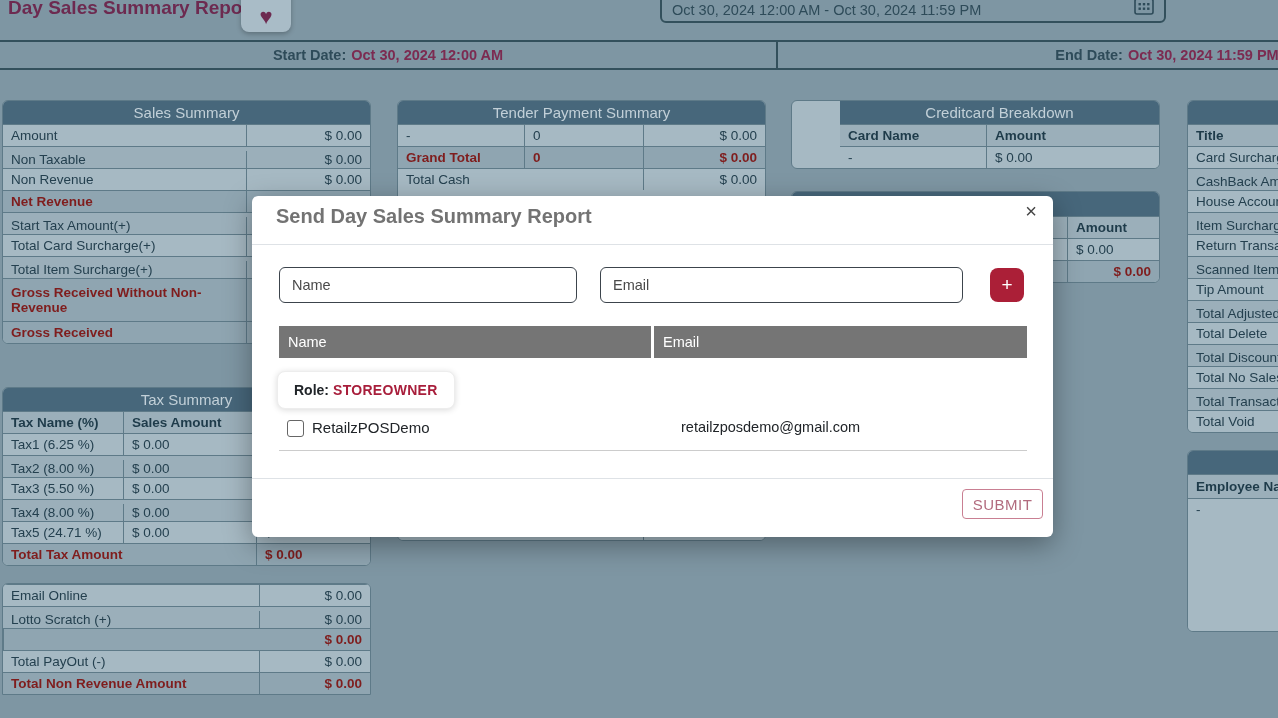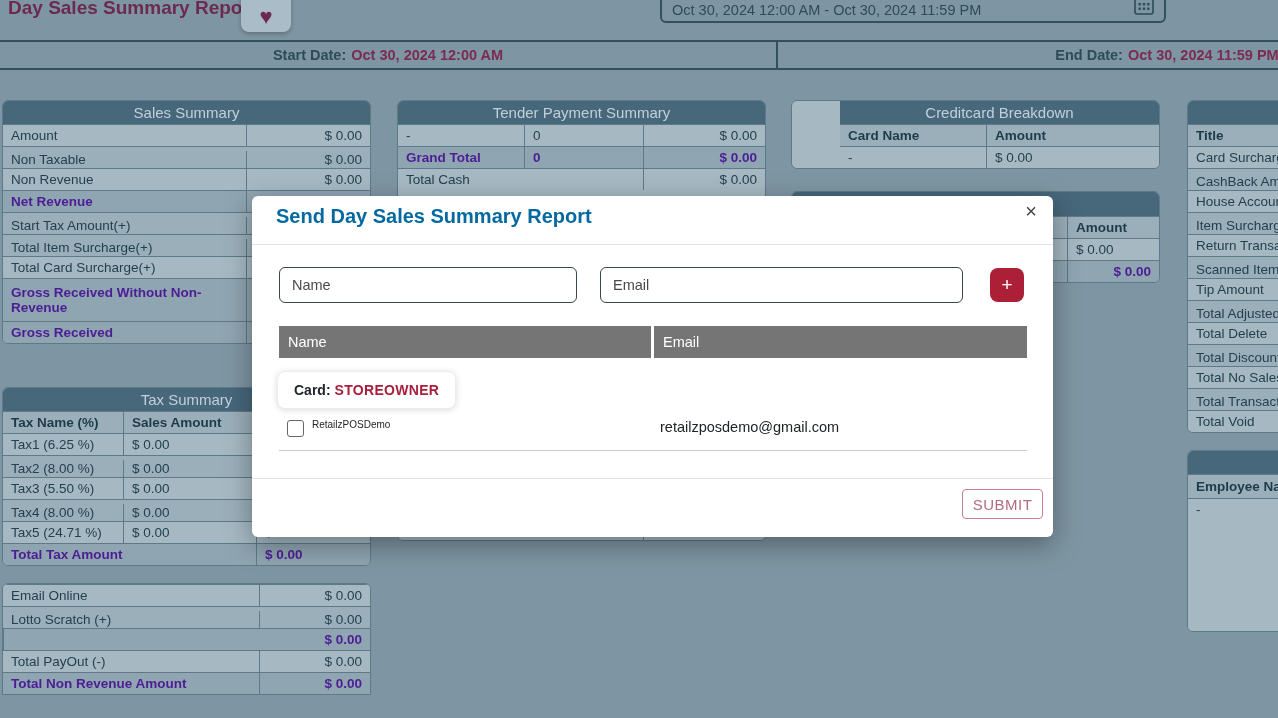--- a/index.html
+++ b/index.html
@@ -27,51 +27,51 @@
   .date-bar .val { color:#7c2b51; margin-left:5px; }
 
   
   .panel { position:absolute; border:1px solid #5e7a88; border-radius:6px; overflow:hidden;
            background:#a6b9c3; display:flex; flex-direction:column; }
   .panel-h { height:23px; flex:0 0 23px; background:#47677b; color:#c2d0d8; text-align:center; font-size:15px;
              line-height:23px; white-space:nowrap; }
   .trow { display:flex; border-top:1px solid #5e7a88; background:#a6b9c3; min-height:22px; flex:0 0 auto;
           align-items:stretch; font-size:13.5px; color:#24404f; }
   .trow.alt { background:#9bafba;align-items:flex-end; }
-  .trow.total { background:#8fa5b1; color:#4c1d95; font-weight:bold; }
+  .trow.total { background:#8fa5b1; color:#7f1d1d; font-weight:bold; }
   .trow.colh { font-weight:bold; color:#1e3b4a; background:#9bafba; }
   .c { display:flex; align-items:center; padding:1px 8px; }
   .c.bl { border-left:1px solid #5e7a88; }
   .c.num { justify-content:flex-end; }
   .filler { flex:1 1 auto; background:#a6b9c3; }
 
   
   .modal { position:absolute; left:252px; top:196px; width:801px; height:341px; background:#fff;
            border-radius:6px; box-shadow:0 8px 28px rgba(0,0,0,.35); z-index:10; }
-  .modal-title { position:absolute; left:24px; top:9px; font-size:20px; font-weight:bold; color:#0369a1; }
+  .modal-title { position:absolute; left:24px; top:9px; font-size:20px; font-weight:bold; color:#737373; }
   .modal-close { position:absolute; right:16px; top:4px; font-size:20px; color:#444; cursor:pointer; }
   .modal-hr { position:absolute; left:0; top:48px; width:100%; border-top:1px solid #dee2e6; }
   .m-input { position:absolute; height:36px; border:1.5px solid #3c444c; border-radius:6px; padding:0 12px;
              font-size:14.5px; color:#212529; background:#fff; font-family:"Liberation Sans",sans-serif; }
   .m-input::placeholder { color:#4a4a4a; opacity:1; }
   .add-btn { position:absolute; left:738px; top:72px; width:34px; height:34px; background:#ab1f37; color:#fff;
              border:none; border-radius:8px; font-size:19px; line-height:32px; text-align:center; cursor:pointer; }
   .ghead { position:absolute; top:130px; left:27px; display:flex; }
   .ghead .gcell { background:#757575; color:#fff; font-size:14.5px; height:32px; display:flex;
                   align-items:center; padding:0 9px; }
   .ghead .g1 { width:372px; margin-right:3px; }
   .ghead .g2 { width:373px; }
   .role-chip { position:absolute; left:25px; top:175px; background:#fff; border:1px solid #ededed;
                border-radius:8px; padding:10px 16px; box-shadow:0 1px 6px rgba(0,0,0,.15); font-size:14px;
                font-weight:bold; color:#212529; }
   .role-chip .role-val { color:#a81e3b; margin-left:4px; letter-spacing:.3px; }
   .chk { position:absolute; left:35px; top:224px; width:17px; height:17px; border:1.5px solid #666;
          border-radius:3px; background:#fff; cursor:pointer; }
-  .member-name { position:absolute; left:60px; top:223px; font-size:10px; color:#212529; }
-  .member-email { position:absolute; left:408px; top:223px; font-size:14.5px; color:#212529; }
+  .member-name { position:absolute; left:60px; top:223px; font-size:15px; color:#212529; }
+  .member-email { position:absolute; left:429px; top:223px; font-size:14.5px; color:#212529; }
   .row-hr { position:absolute; left:27px; top:254px; width:748px; border-top:1px solid #ccc; }
   .foot-hr { position:absolute; left:0; top:282px; width:100%; border-top:1px solid #dee2e6; }
   .submit-btn { position:absolute; left:710px; top:293px; width:81px; height:30px; background:#fff;
                 border:1px solid #c97f92; border-radius:4px; color:#b26b7e; font-size:15px; letter-spacing:.5px;
                 cursor:pointer; font-family:"Liberation Sans",sans-serif; }
 </style>
 </head>
 <body>
 
 <div id="page">
@@ -121,26 +121,26 @@
         <div class="c bl num" style="flex:1">$ 0.00</div>
       </div>
     <div class="trow total">
         <div class="c" style="width:243px">Net Revenue</div>
         <div class="c bl num" style="flex:1">$ 0.00</div>
       </div>
     <div class="trow alt">
         <div class="c" style="width:243px">Start Tax Amount(+)</div>
         <div class="c bl num" style="flex:1">$ 0.00</div>
       </div>
+    <div class="trow">
+        <div class="c" style="width:243px">Total Card Surcharge(+)</div>
+        <div class="c bl num" style="flex:1">$ 0.00</div>
+      </div>
     <div class="trow alt">
         <div class="c" style="width:243px">Total Item Surcharge(+)</div>
-        <div class="c bl num" style="flex:1">$ 0.00</div>
-      </div>
-    <div class="trow">
-        <div class="c" style="width:243px">Total Card Surcharge(+)</div>
         <div class="c bl num" style="flex:1">$ 0.00</div>
       </div>
     <div class="trow total" style="min-height:43px">
         <div class="c" style="width:243px">Gross Received Without Non-Revenue</div>
         <div class="c bl num" style="flex:1">$ 0.00</div>
       </div>
     <div class="trow total">
         <div class="c" style="width:243px">Gross Received</div>
         <div class="c bl num" style="flex:1">$ 0.00</div>
       </div>
@@ -322,21 +322,21 @@
     <input class="m-input" style="left: 27px; top: 71px; width: 298px;" placeholder="Name">
     <input class="m-input" style="left: 348px; top: 71px; width: 363px;" placeholder="Email">
     <button class="add-btn"><span>+</span></button>
 
     <div class="ghead">
       <div class="gcell g1">Name</div>
       <div class="gcell g2">Email</div>
     </div>
 
     <div class="role-chip">
-      <span>Card:</span><span class="role-val">STOREOWNER</span>
+      <span>Role:</span><span class="role-val">STOREOWNER</span>
     </div>
 
     <div class="chk"></div>
     <div class="member-name">RetailzPOSDemo</div>
     <div class="member-email">retailzposdemo@gmail.com</div>
     <div class="row-hr"></div>
 
     <div class="foot-hr"></div>
     <button class="submit-btn">SUBMIT</button>
   </div>

